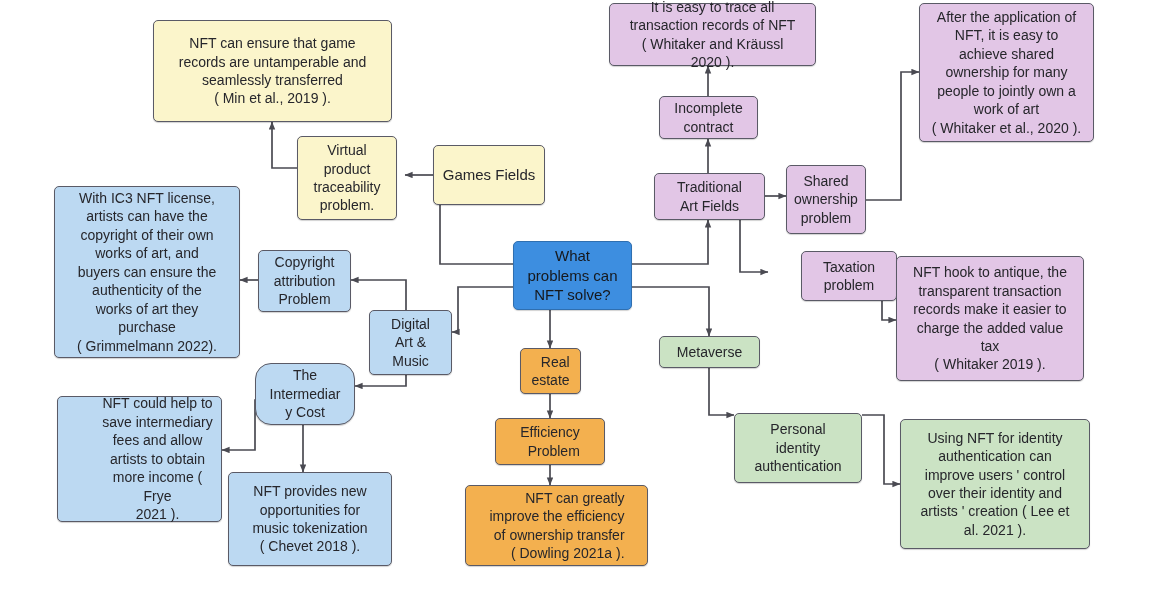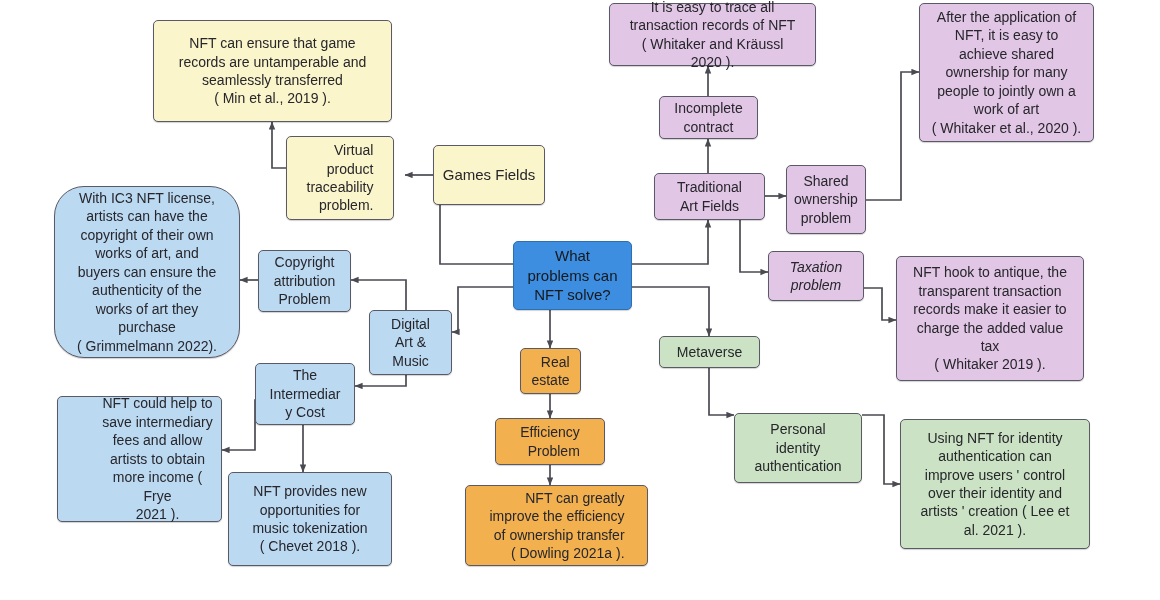--- a/index.html
+++ b/index.html
@@ -79,50 +79,50 @@
 
       <path d="M862,415 L884,415 L884,484 L900,484"></path>
     </g>
   </svg>
 
   <div class="node yellow fs14" style="left:153px;top:20px;width:239px;height:102px;">NFT can ensure that game
 records are untamperable and
 seamlessly transferred
 ( Min et al., 2019 ).</div>
 
-  <div class="node yellow fs14" style="left:286px;top:136px;width:108px;height:84px;text-align:right;">Virtual
+  <div class="node yellow fs14" style="left:297px;top:136px;width:100px;height:84px;">Virtual
 product
 traceability
 problem.</div>
 
   <div class="node blue-main fs15" style="left:513px;top:241px;width:119px;height:69px;">What
 problems can
 NFT solve?</div>
 
   <div class="node yellow fs15" style="left:433px;top:145px;width:112px;height:60px;">Games Fields</div>
 
-  <div class="node blue-light fs14" style="left:54px;top:186px;width:186px;height:172px;border-radius:30px;">With IC3 NFT license,
+  <div class="node blue-light fs14" style="left:54px;top:186px;width:186px;height:172px;">With IC3 NFT license,
 artists can have the
 copyright of their own
 works of art, and
 buyers can ensure the
 authenticity of the
 works of art they
 purchase
 ( Grimmelmann 2022).</div>
 
   <div class="node blue-light fs14" style="left:258px;top:250px;width:93px;height:62px;">Copyright
 attribution
 Problem</div>
 
   <div class="node blue-light fs14" style="left:369px;top:310px;width:83px;height:65px;">Digital
 Art &amp;
 Music</div>
 
-  <div class="node blue-light fs14" style="left:255px;top:363px;width:100px;height:62px;">The
+  <div class="node blue-light fs14" style="left:255px;top:363px;width:100px;height:62px;border-radius:16px;">The
 Intermediar
 y Cost</div>
 
   <div class="node blue-light fs14" style="left:57px;top:396px;width:165px;height:126px;padding-left:43px;">NFT could help to
 save intermediary
 fees and allow
 artists to obtain
 more income ( Frye
 2021 ).</div>
 
@@ -158,21 +158,21 @@
 problem</div>
 
   <div class="node purple fs14" style="left:919px;top:3px;width:175px;height:139px;">After the application of
 NFT, it is easy to
 achieve shared
 ownership for many
 people to jointly own a
 work of art
 ( Whitaker et al., 2020 ).</div>
 
-  <div class="node purple fs14" style="left:768px;top:251px;width:96px;height:50px;font-style:italic;">Taxation
+  <div class="node purple fs14" style="left:801px;top:251px;width:96px;height:50px;">Taxation
 problem</div>
 
   <div class="node purple fs14" style="left:896px;top:256px;width:188px;height:125px;">NFT hook to antique, the
 transparent transaction
 records make it easier to
 charge the added value
 tax
 ( Whitaker 2019 ).</div>
 
   <div class="node green fs14" style="left:659px;top:336px;width:101px;height:32px;">Metaverse</div>

